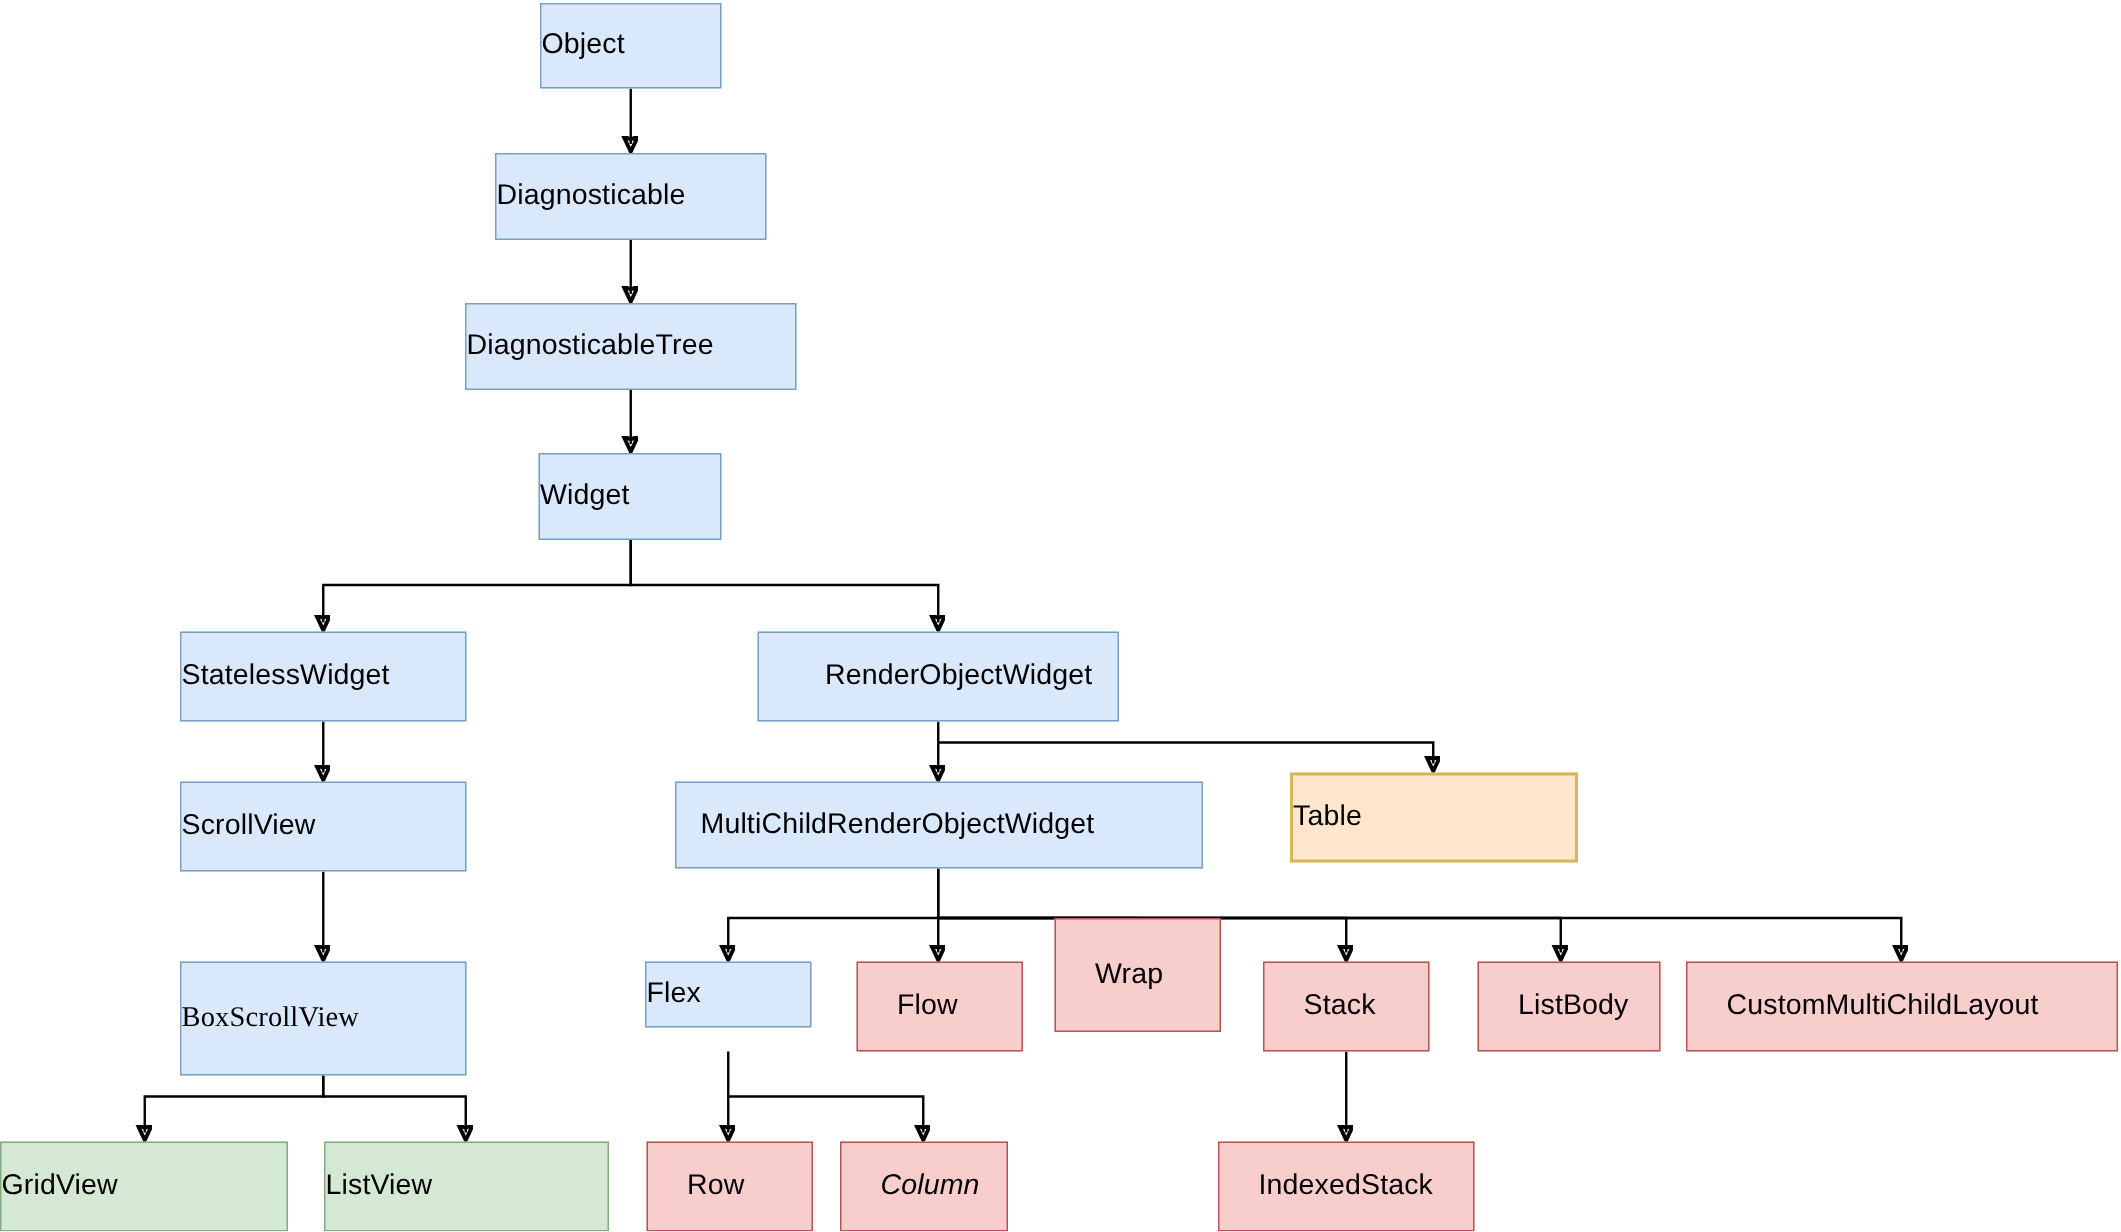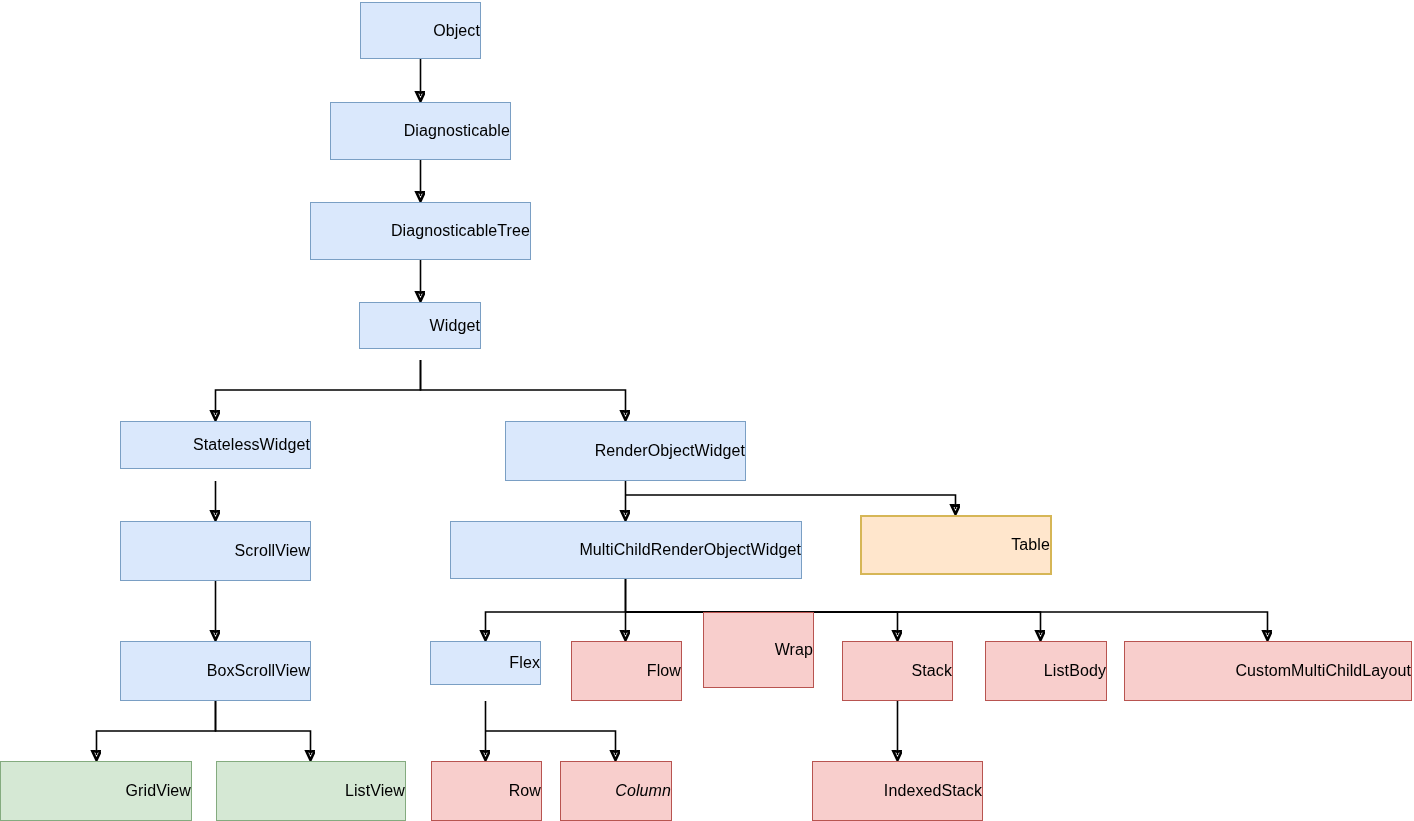--- a/index.html
+++ b/index.html
@@ -17,23 +17,23 @@
     background: #ffffff;
     overflow: hidden;
   }
   .node {
     position: absolute;
     box-sizing: border-box;
     border-width: 1px;
     border-style: solid;
     display: flex;
     align-items: center;
-    justify-content: flex-end;
+    justify-content: flex-start;
     text-align: center;
-    font-size: 16px;
+    font-size: 19px;
     line-height: 1.1;
     color: #000000;
     letter-spacing: 0.1px;
     white-space: nowrap;
     z-index: 2;
   }
   .n-blue {
     background: #dae8fc;
     border-color: #7A9FC4;
   }
@@ -102,39 +102,39 @@
   <div id="nodes-layer">
       <div class="node n-blue" style="left: 360px; top: 2px; width: 121px; height: 57px;">
         <span>Object</span>
       </div>
       <div class="node n-blue" style="left: 330px; top: 102px; width: 181px; height: 58px;">
         <span>Diagnosticable</span>
       </div>
       <div class="node n-blue" style="left: 310px; top: 202px; width: 221px; height: 58px;">
         <span>DiagnosticableTree</span>
       </div>
-      <div class="node n-blue" style="left: 359px; top: 302px; width: 122px; height: 47px; padding-left: 40px;">
+      <div class="node n-blue" style="left: 359px; top: 302px; width: 122px; height: 58px;">
         <span>Widget</span>
       </div>
-      <div class="node n-blue" style="left: 120px; top: 421px; width: 191px; height: 48px;">
+      <div class="node n-blue" style="left: 120px; top: 421px; width: 191px; height: 60px;">
         <span>StatelessWidget</span>
       </div>
       <div class="node n-blue" style="left: 505px; top: 421px; width: 241px; height: 60px; padding-left: 44px;">
         <span>RenderObjectWidget</span>
       </div>
       <div class="node n-blue" style="left: 120px; top: 521px; width: 191px; height: 60px;">
         <span>ScrollView</span>
       </div>
       <div class="node n-blue" style="left: 450px; top: 521px; width: 352px; height: 58px; padding-left: 16px;">
         <span>MultiChildRenderObjectWidget</span>
       </div>
       <div class="node n-orange" style="left: 860px; top: 515px; width: 192px; height: 60px;">
         <span>Table</span>
       </div>
-      <div class="node n-blue" style="left: 120px; top: 641px; width: 191px; height: 60px;">
+      <div class="node n-blue" style="left: 120px; top: 641px; width: 191px; height: 76px; font-family: Liberation Serif, serif;">
         <span>BoxScrollView</span>
       </div>
       <div class="node n-blue" style="left: 430px; top: 641px; width: 111px; height: 44px;">
         <span>Flex</span>
       </div>
       <div class="node n-red" style="left: 571px; top: 641px; width: 111px; height: 60px;">
         <span>Flow</span>
       </div>
       <div class="node n-red" style="left: 703px; top: 612px; width: 111px; height: 76px;">
         <span>Wrap</span>

